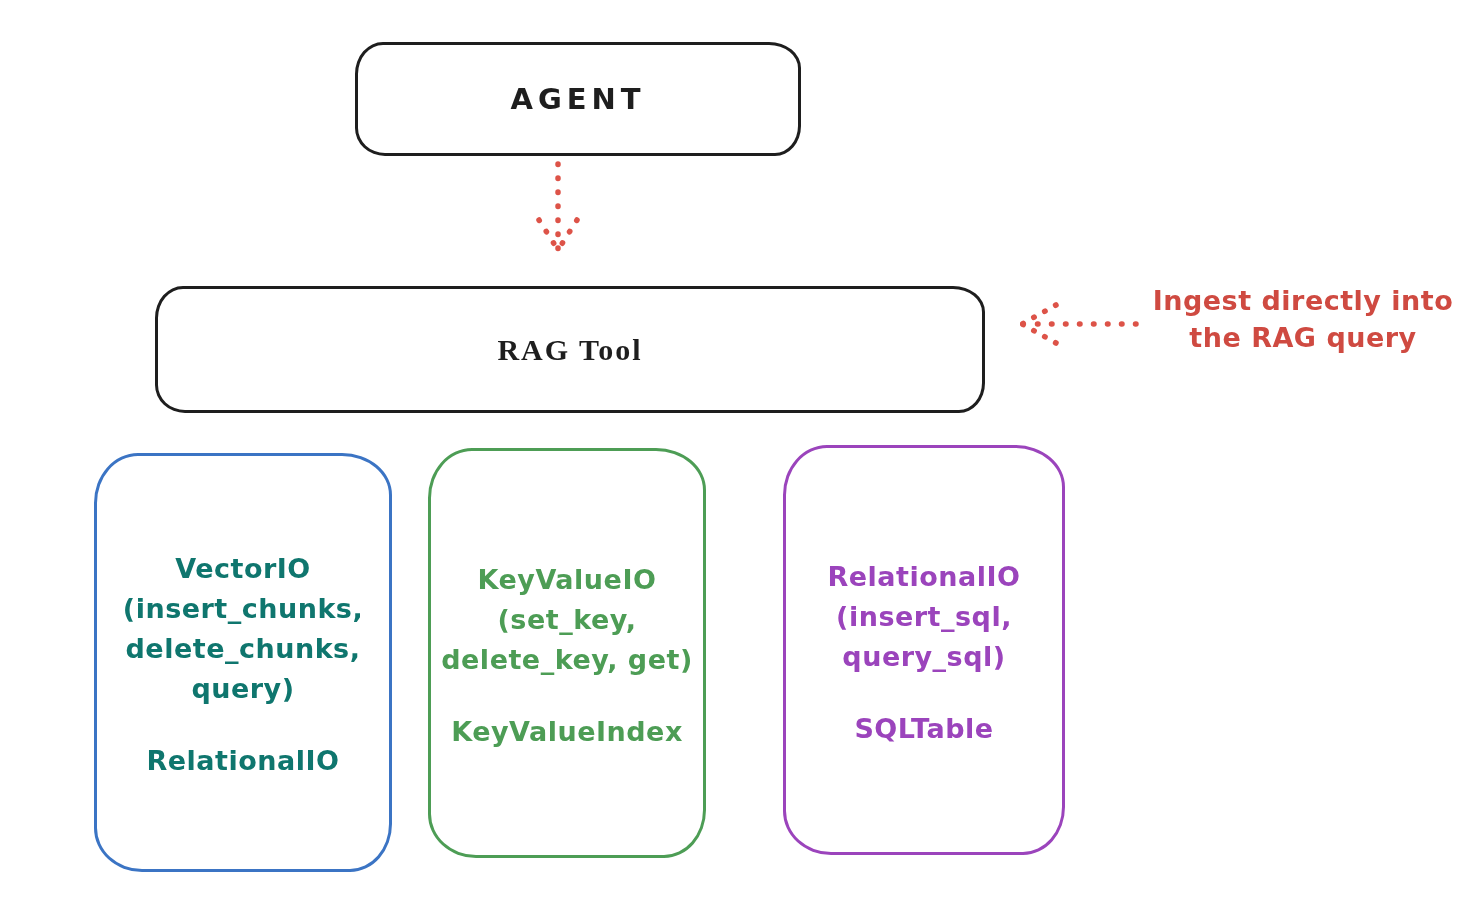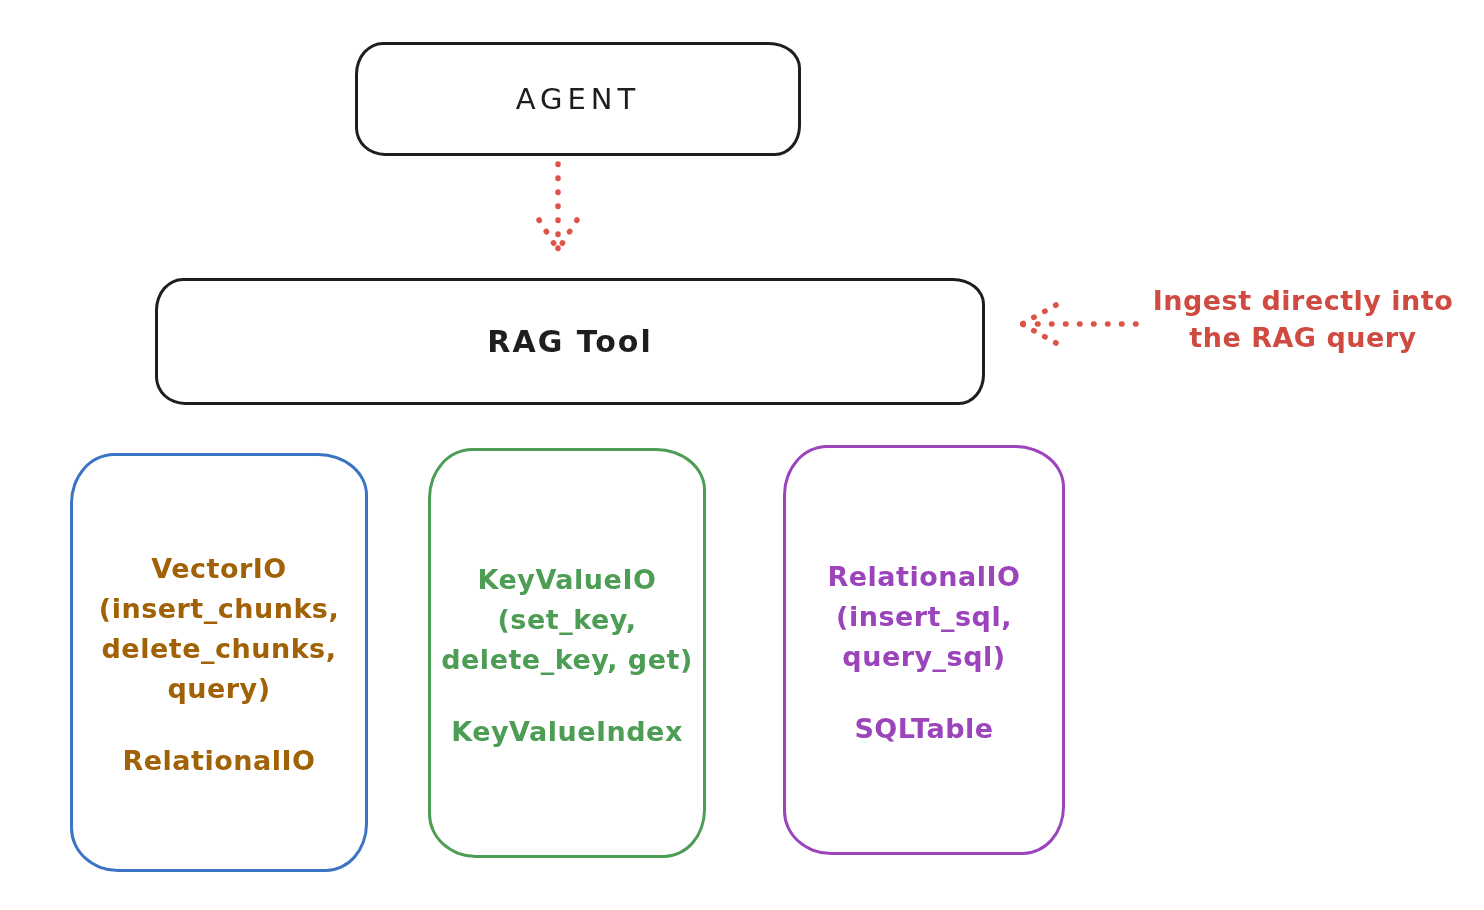--- a/index.html
+++ b/index.html
@@ -25,27 +25,27 @@
   .sketch-black {
     border: 3.5px solid #1e1e1e;
     border-radius: 28px 32px 26px 30px / 32px 26px 30px 28px;
   }
   .agent-box {
     left: 355px; top: 42px;
     width: 446px; height: 114px;
   }
   .agent-box .label {
     font-size: 29px;
-    font-weight: normal;
+    font-weight: bold;
     letter-spacing: 5px;
     color: #1e1e1e;
   }
   .rag-box {
-    left: 155px; top: 278px;
-    width: 830px; height: 127px;
+    left: 155px; top: 286px;
+    width: 830px; height: 127px; font-family: Liberation Serif, serif;
   }
   .rag-box .label {
     font-size: 30px;
     font-weight: bold;
     letter-spacing: 2px;
     color: #1e1e1e;
   }
   .arrow {
     position: absolute;
   }
@@ -112,21 +112,21 @@
 
   <svg class="arrow arrow-left" width="130" height="56" viewBox="0 0 130 56" fill="none" style="color: rgb(221, 83, 72);">
     <path d="M126 28 L14 28" stroke="currentColor" stroke-width="5.5" stroke-linecap="round" stroke-dasharray="0.5 13.5"></path>
     <path d="M46 9 L12 28" stroke="currentColor" stroke-width="5.5" stroke-linecap="round" stroke-dasharray="0.5 12"></path>
     <path d="M46 47 L12 28" stroke="currentColor" stroke-width="5.5" stroke-linecap="round" stroke-dasharray="0.5 12"></path>
   </svg>
 
   <div class="annotation" style="color: rgb(207, 74, 65);">Ingest directly into
 the RAG query</div>
 
-  <div class="card card-vector" style="border-color: rgb(59, 116, 196); color: #a16207;">
+  <div class="card card-vector" style="border-color: rgb(59, 116, 196); color: #0f766e; margin-left: 24px;">
     <div class="io-label">VectorIO
 (insert_chunks,
 delete_chunks,
 query)</div>
     <div class="index-label">RelationalIO</div>
   </div>
 
   <div class="card card-keyvalue" style="border-color: rgb(77, 157, 85); color: rgb(77, 157, 85); text-align: center;">
     <div class="io-label">KeyValueIO
 (set_key,

